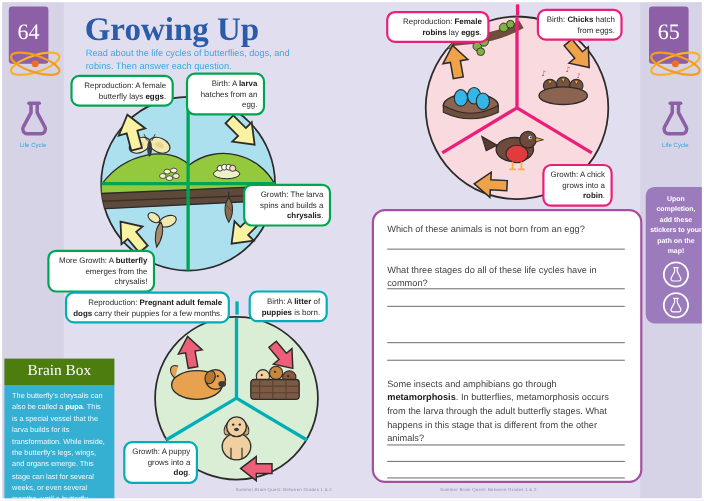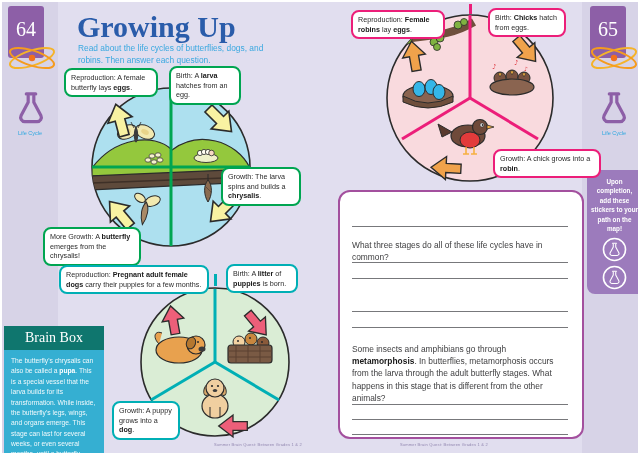--- a/index.html
+++ b/index.html
@@ -15,29 +15,29 @@
   .flask-side{position:absolute;width:32px;height:36px;}
   .cat-label{position:absolute;width:56px;text-align:center;font-size:5.5px;color:#2FA8E0;}
   .title{position:absolute;left:75px;top:8px;font-family:Liberation Serif, serif;
          font-weight:bold;font-size:30px;color:#2A5CAA;}
   .subtitle{position:absolute;left:76px;top:40px;width:210px;font-size:8.4px;
          line-height:1.45;color:#3AA8E0;}
   .cycle{position:absolute;}
   .cycle svg{display:block;}
   .stem{position:absolute;width:3px;z-index:4;}
   .callout{position:absolute;background:#fff;border:2px solid;border-radius:8px;
-         padding:3px 5px;font-size:7.2px;line-height:1.32;text-align:left;z-index:6;
+         padding:3px 5px;font-size:7.2px;line-height:1.32;text-align:right;z-index:6;
          box-sizing:border-box;}
   .co-green{border-color:#00A551}.co-teal{border-color:#00AFB5}.co-pink{border-color:#EC1E79}
   .qpanel{position:absolute;left:336px;top:188px;width:246px;height:249px;background:#fff;
          border:2.5px solid #A3509E;border-radius:12px;box-sizing:border-box;}
   .qtext{position:absolute;left:12px;right:12px;font-size:8.4px;line-height:1.45;color:#404042;}
   .ans-line{position:absolute;left:12px;right:14px;height:0;border-bottom:1.1px solid #77787B;}
   .brainbox{position:absolute;left:2px;top:324px;width:100px;height:129px;}
-  .bb-head{height:24px;background:#0f766e;color:#fff;font-family:"Liberation Serif",serif;
+  .bb-head{height:24px;background:#4d7c0f;color:#fff;font-family:"Liberation Serif",serif;
          font-size:14px;text-align:center;line-height:24px;}
   .bb-body{height:105px;background:#35AFD2;color:rgba(255,255,255,.93);font-size:6.7px;
          line-height:1.55;padding:6px 7px;box-sizing:border-box;}
   .sticker-panel{position:absolute;left:585px;top:168px;width:55px;height:124px;
          background:#9C7BBC;border-radius:8px 0 0 8px;box-sizing:border-box;
          padding:7px 4px 4px;text-align:center;}
   .sticker-note{font-size:6.3px;font-weight:bold;color:#fff;line-height:1.5;}
   .sticker{display:block;margin:3px auto 0;width:25px;height:25px;}
   .footer{position:absolute;top:440px;font-size:4px;color:#9287B0;letter-spacing:.2px;}
   b{color:#1a1a1a;}
@@ -271,25 +271,26 @@
         <use href="#arr" transform="translate(64,158) rotate(183) scale(1.15)"></use>
       </g>
     </svg>
   </div>
   <div class="callout co-pink" style="left:349px;top:8px;width:94px">
     <span>Reproduction: </span><b>Female robins</b><span> lay </span><b>eggs</b><span>.</span>
   </div>
   <div class="callout co-pink" style="left:486px;top:6px;width:78px">
     <span>Birth: </span><b>Chicks</b><span> hatch from eggs.</span>
   </div>
-  <div class="callout co-pink" style="left:491px;top:147px;width:108px">
+  <div class="callout co-pink" style="left:491px;top:147px;width:64px">
     <span>Growth: A chick grows into a </span><b>robin</b><span>.</span>
   </div>
 
   <div class="qpanel">
+    <div class="qtext" style="top:10px">Which of these animals is not born from an egg?</div>
     <div class="ans-line" style="top:34px"></div>
     <div class="qtext" style="top:47px">What three stages do all of these life cycles have in common?</div>
     <div class="ans-line" style="top:70px"></div>
     <div class="ans-line" style="top:86px"></div>
     <div class="ans-line" style="top:119px"></div>
     <div class="ans-line" style="top:135px"></div>
     <div class="qtext" style="top:151px">
       <span>Some insects and amphibians go through </span><b>metamorphosis</b><span>. In butterflies, metamorphosis occurs from the larva through the adult butterfly stages. What happens in this stage that is different from the other animals?</span>
     </div>
     <div class="ans-line" style="top:212px"></div>

